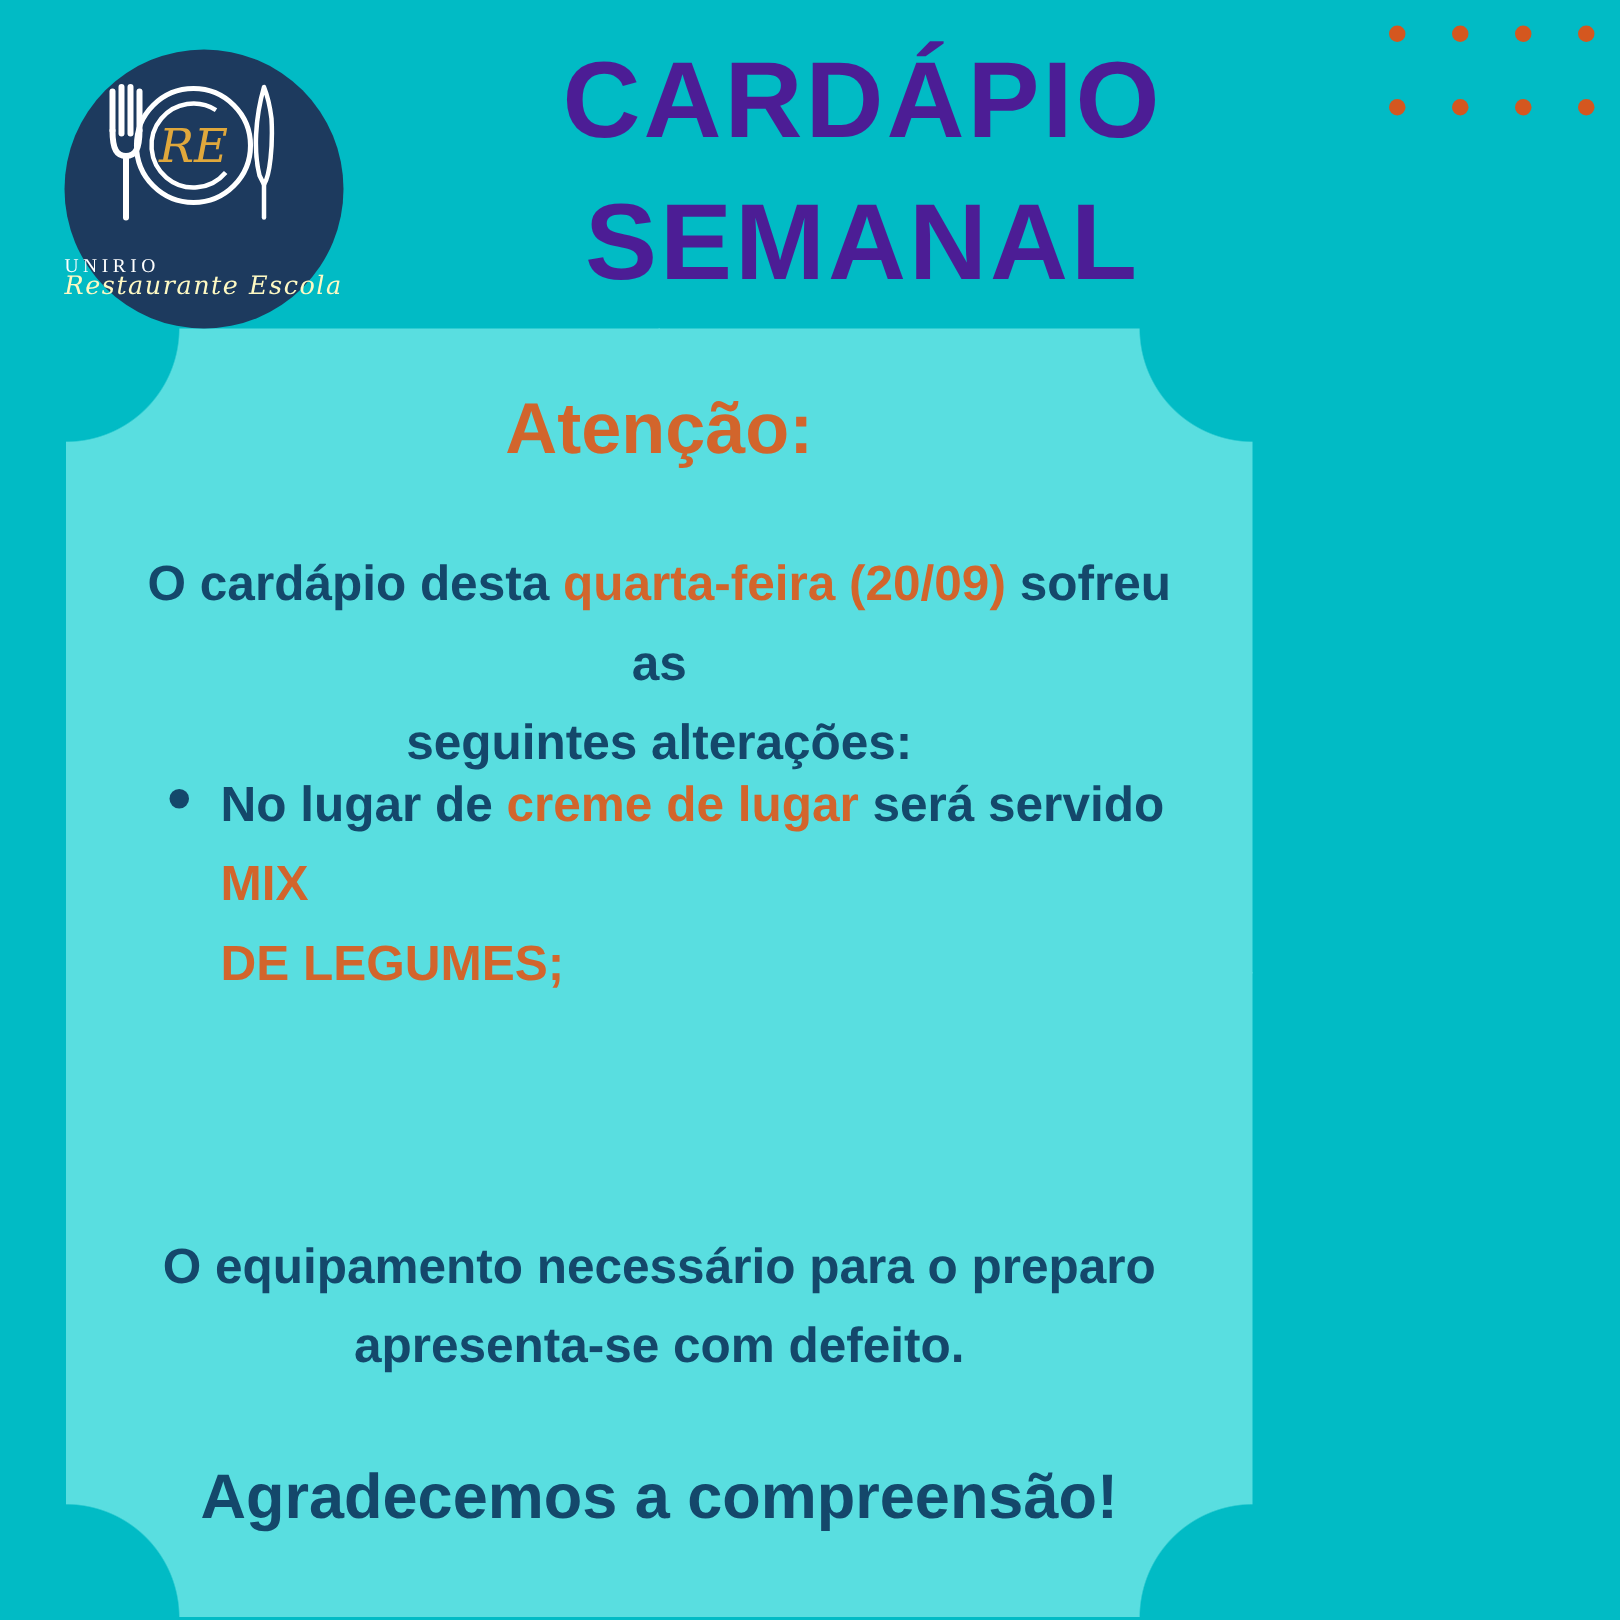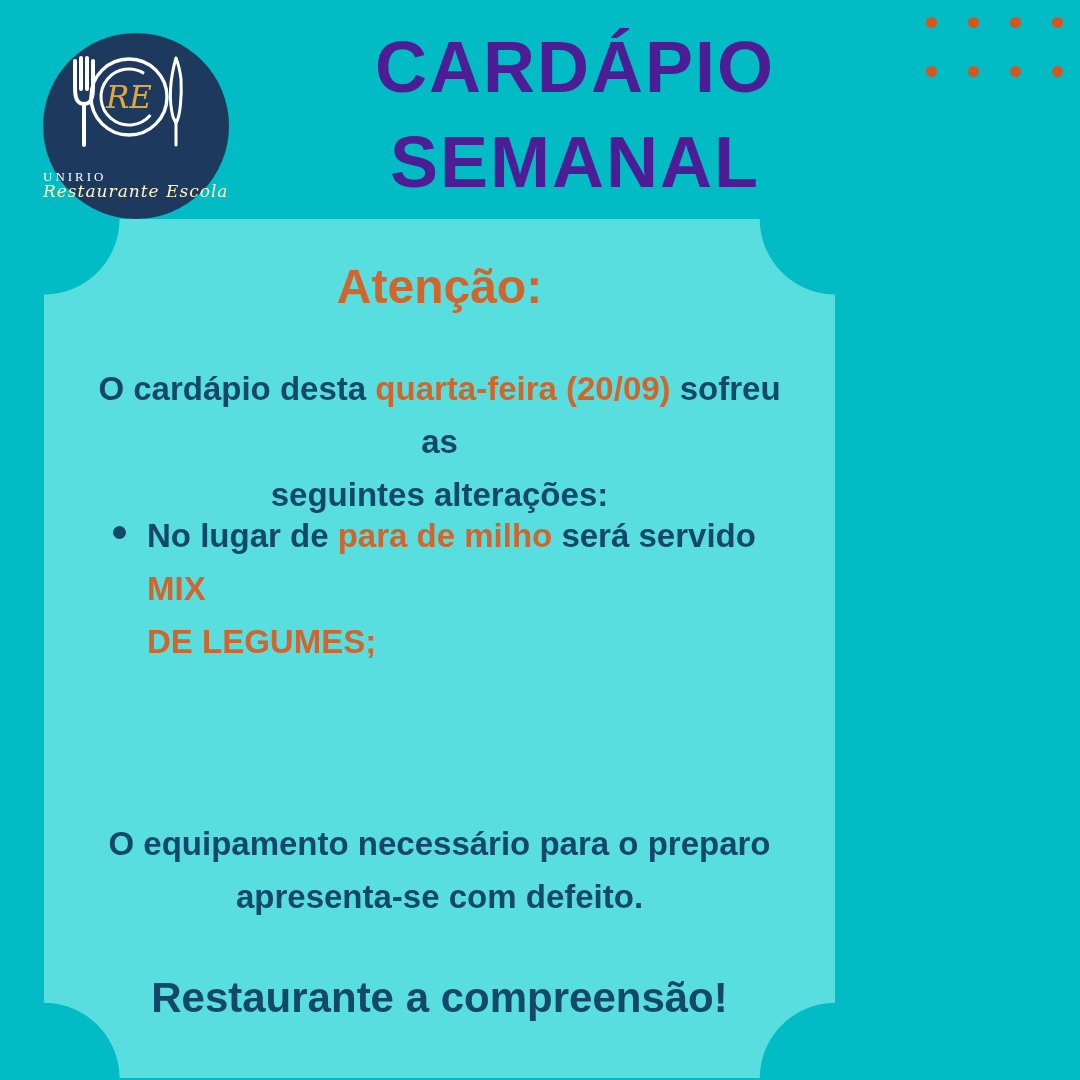--- a/index.html
+++ b/index.html
@@ -86,29 +86,29 @@
   <div class="panel">
 
     <div class="heading">Atenção:</div>
 
     <div class="para p1"><span class="run-n">O cardápio desta </span><span class="run-o">quarta-feira (20/09)</span><span class="run-n"> sofreu as
 seguintes alterações:</span></div>
 
     <ul class="changes">
       <li>
         <span class="marker"></span>
-        <div class="runs"><span class="run-n">No lugar de </span><span class="run-o">para de milho</span><span class="run-n"> será servido </span><span class="run-o">MIX
+        <div class="runs"><span class="run-n">No lugar de </span><span class="run-o">creme de lugar</span><span class="run-n"> será servido </span><span class="run-o">MIX
 DE LEGUMES;</span></div>
       </li>
     </ul>
 
     <div class="para p2">O equipamento necessário para o preparo
 apresenta-se com defeito.</div>
 
-    <div class="closing">Restaurante a compreensão!</div>
+    <div class="closing">Agradecemos a compreensão!</div>
   </div>
 
   <div class="logo">
     <svg width="186" height="118" viewBox="0 0 186 118">
       <g stroke="#ffffff" stroke-width="4" fill="none" stroke-linecap="round">
         <path d="M32 8 V34"></path>
         <path d="M38 5 V36"></path>
         <path d="M44 5 V36"></path>
         <path d="M50 8 V34"></path>
         <path d="M32 34 C32 47 35 51 41 51 C47 51 50 47 50 34"></path>

